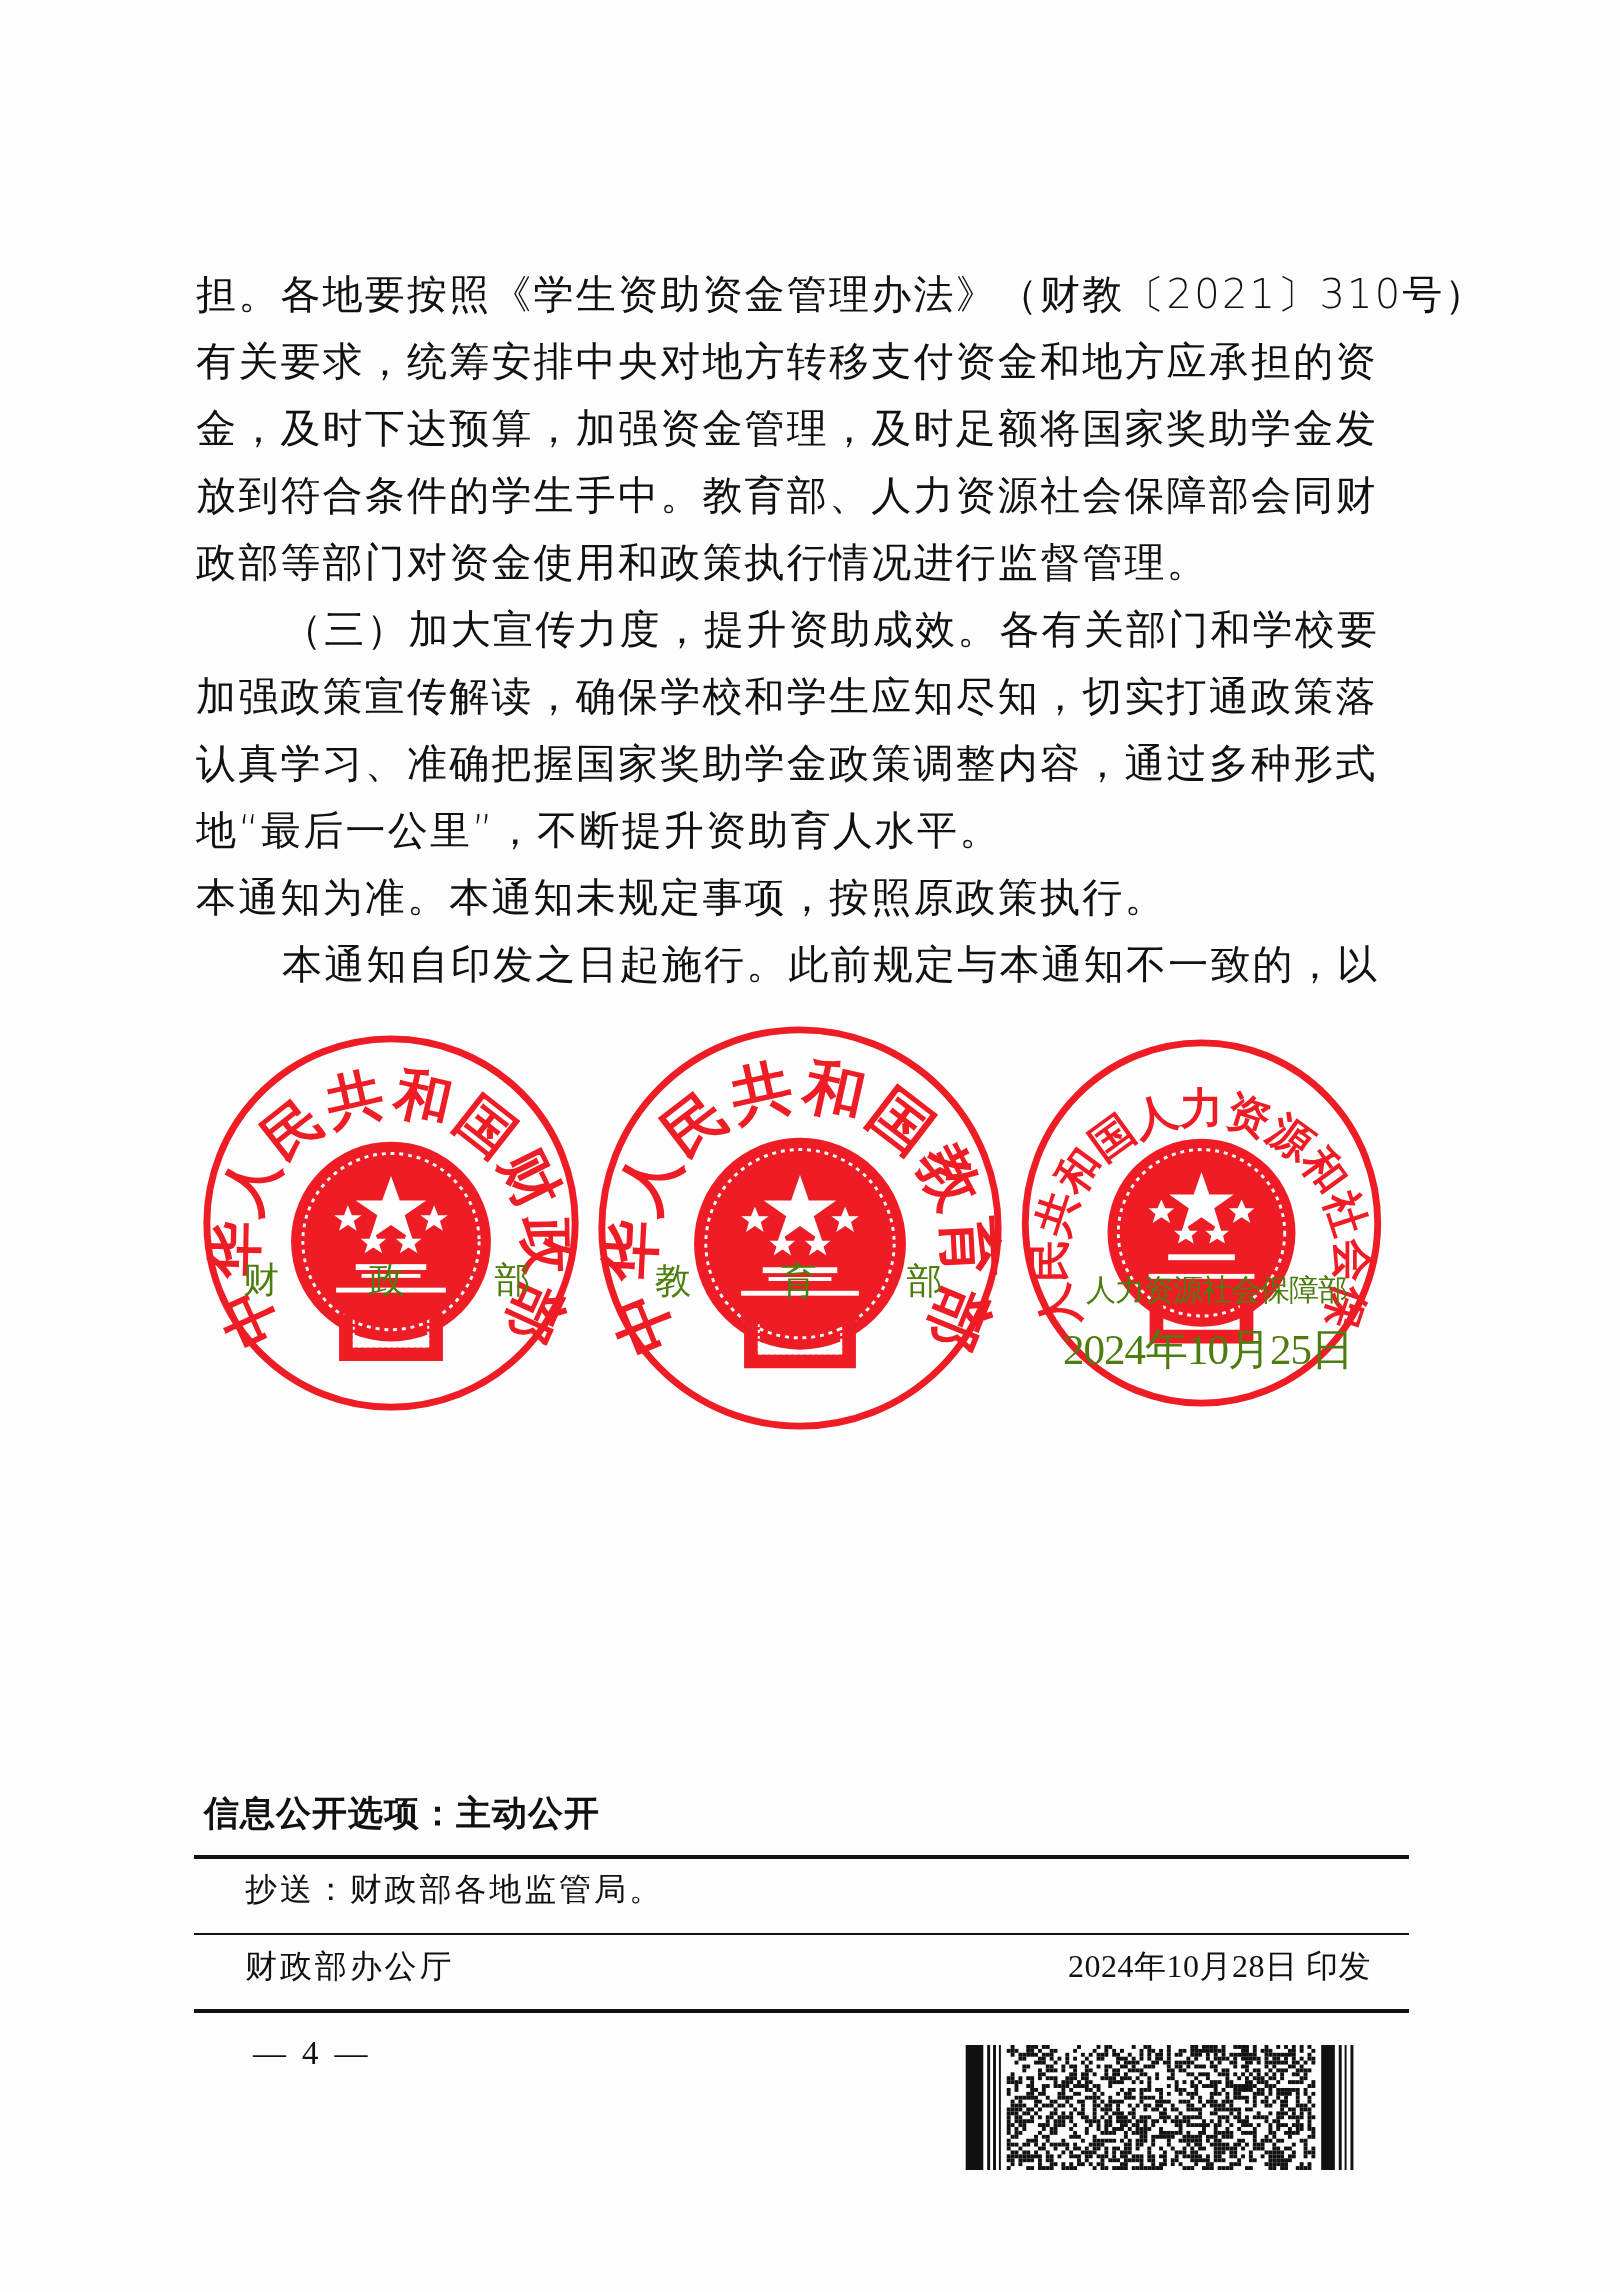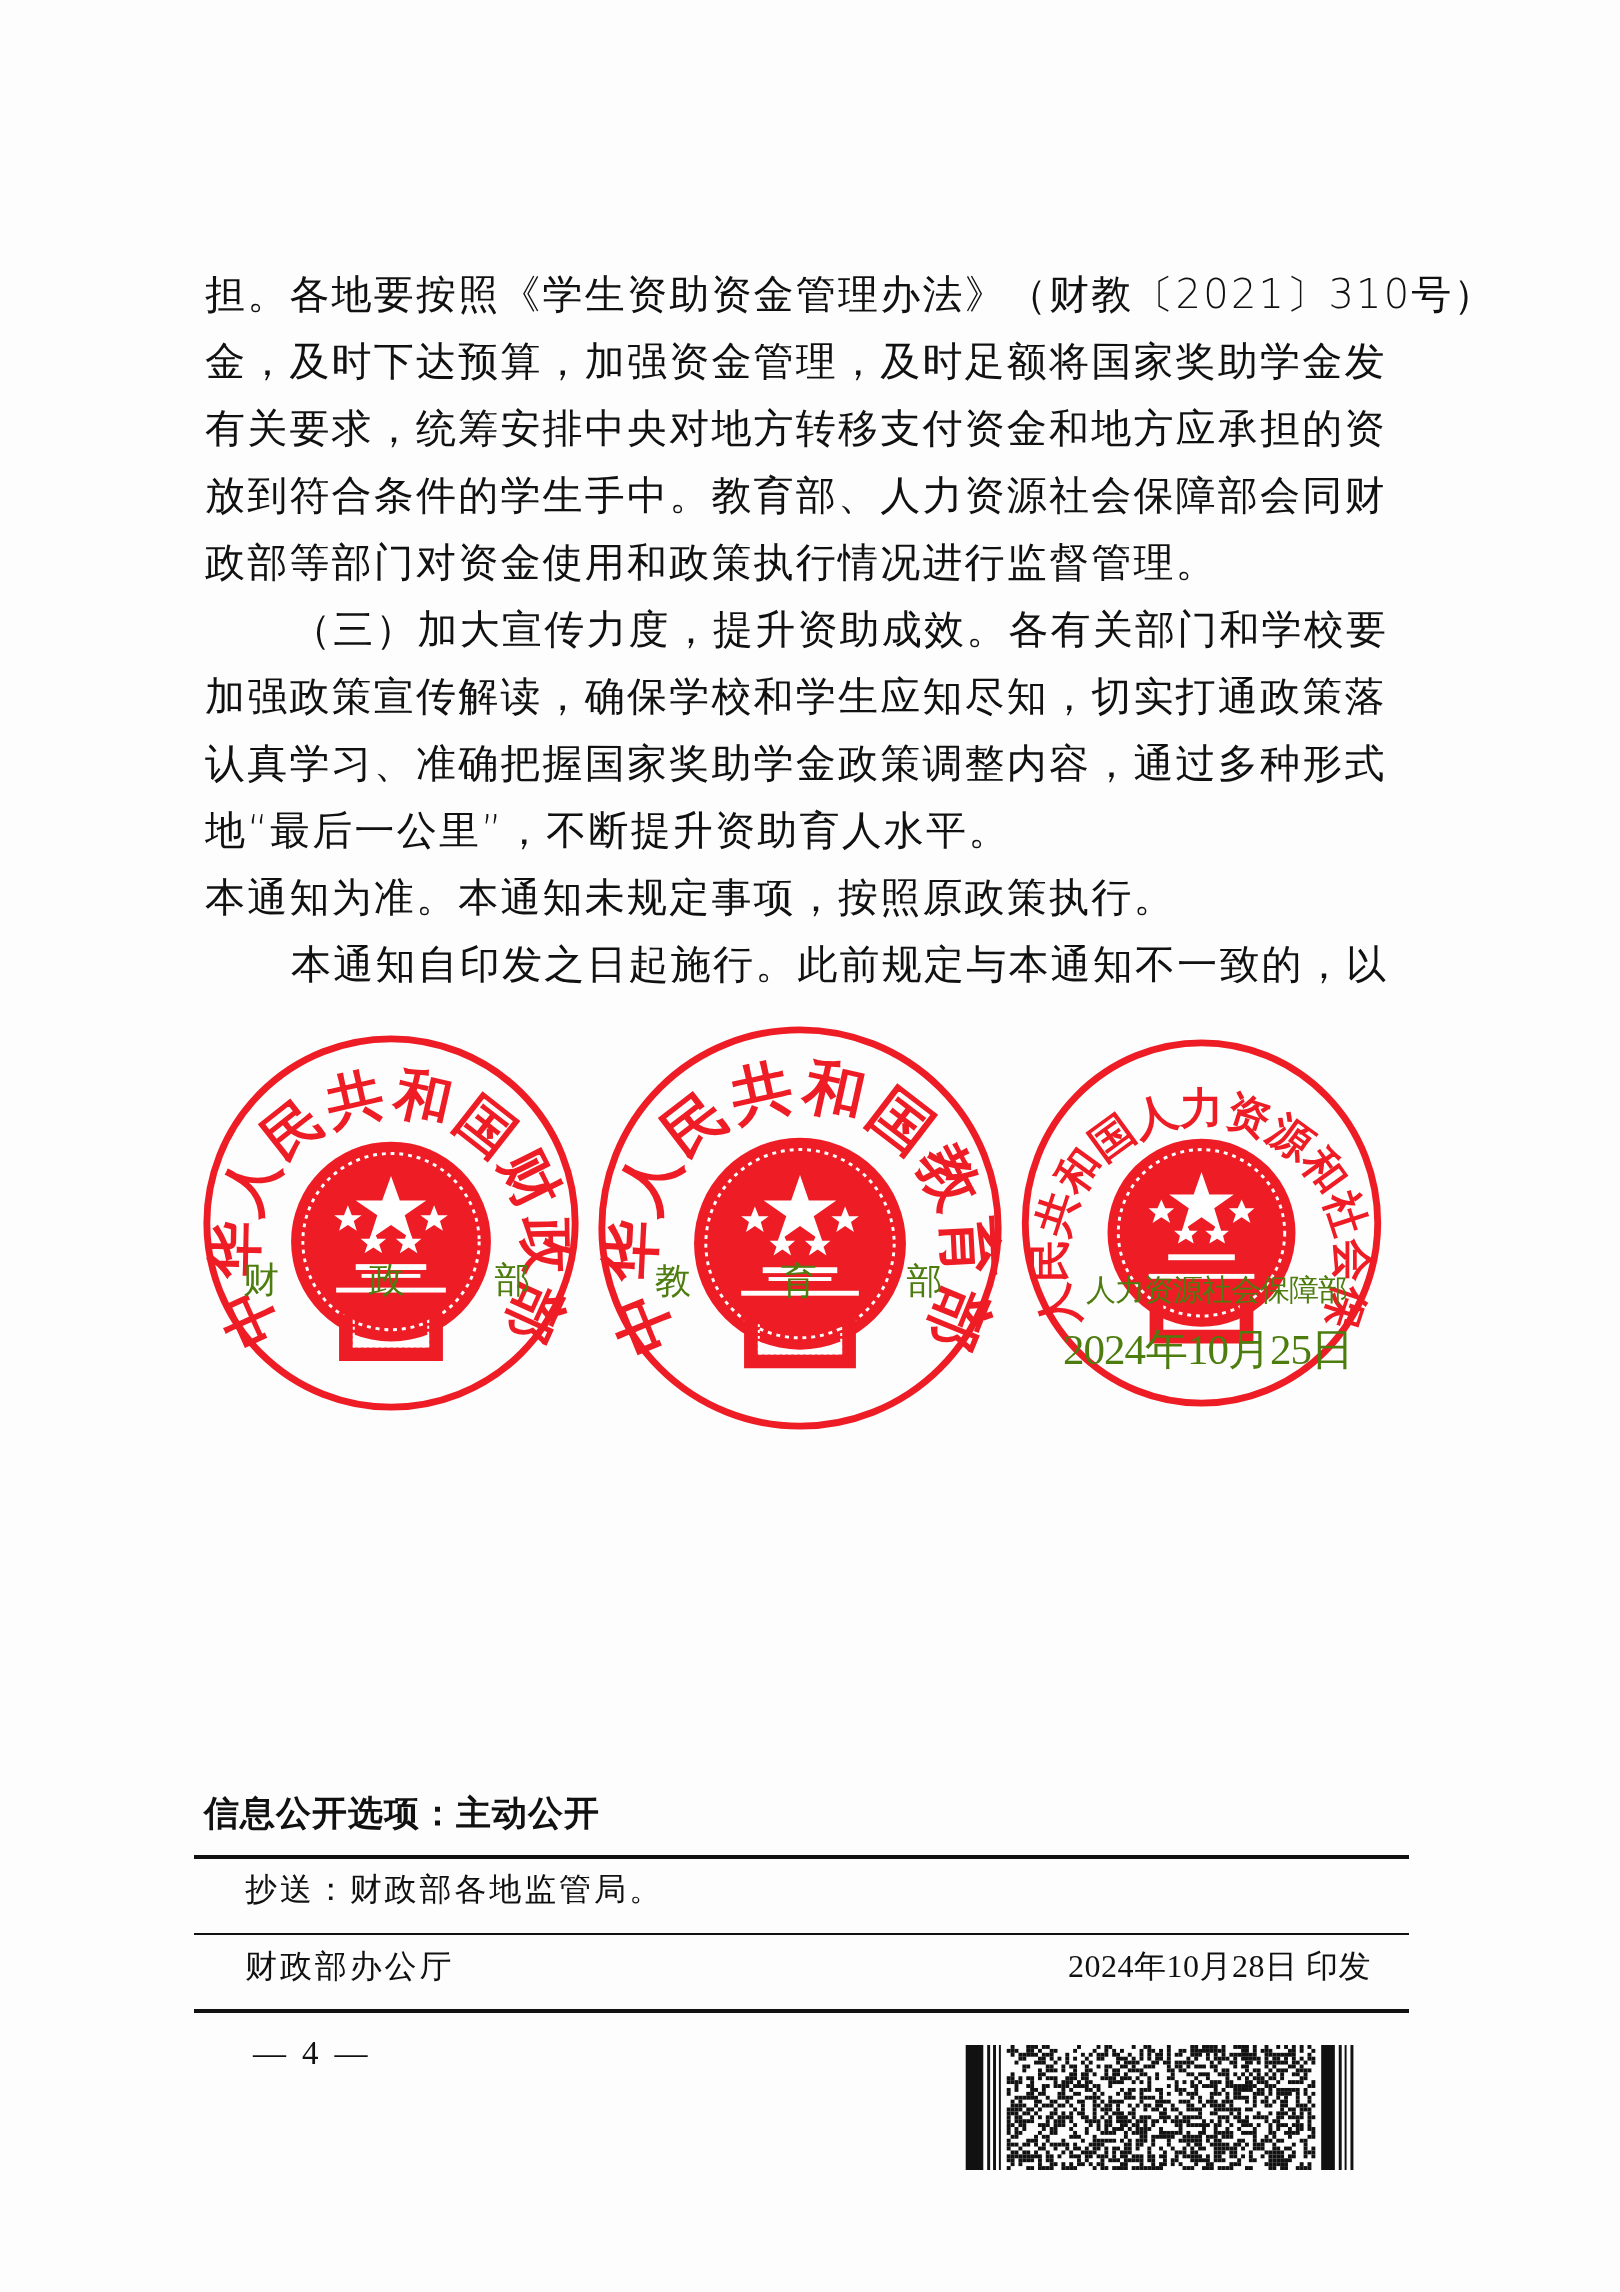--- a/index.html
+++ b/index.html
@@ -9,21 +9,21 @@
       position: relative;
       overflow: hidden;
       font-family: "DejaVu Serif", "Liberation Serif", serif;
       color: #111;
     }
     .page { position: absolute; inset: 0; }
 
     
     .body-text {
       position: absolute;
-      left: 205px;
+      left: 196px;
       top: 261px;
       width: 1200px;
       font-size: 40px;
       line-height: 67px;
       letter-spacing: 2.2px;
       text-align: justify;
       text-align-last: left;
       font-family: "DejaVu Sans", "Liberation Sans", sans-serif;
       font-weight: 300;
     }
@@ -81,22 +81,22 @@
     .barcode { position: absolute; left: 965px; top: 2045px; width: 394px; height: 125px; }
   </style>
 </head>
 <body>
 
 <div class="page">
 
   <div class="body-text">
     <p>
       <span class="line">担。各地要按照《学生资助资金管理办法》（财教〔2021〕310号）</span>
+      <span class="line">有关要求，统筹安排中央对地方转移支付资金和地方应承担的资</span>
       <span class="line">金，及时下达预算，加强资金管理，及时足额将国家奖助学金发</span>
-      <span class="line">有关要求，统筹安排中央对地方转移支付资金和地方应承担的资</span>
       <span class="line">放到符合条件的学生手中。教育部、人力资源社会保障部会同财</span>
       <span class="line">政部等部门对资金使用和政策执行情况进行监督管理。</span>
     </p>
     <p class="indent">
       <span class="line">（三）加大宣传力度，提升资助成效。各有关部门和学校要</span>
       <span class="line" style="text-indent:0">加强政策宣传解读，确保学校和学生应知尽知，切实打通政策落</span>
       <span class="line" style="text-indent:0">认真学习、准确把握国家奖助学金政策调整内容，通过多种形式</span>
       <span class="line" style="text-indent:0">地“最后一公里”，不断提升资助育人水平。</span>
     </p>
     <p class="indent">

